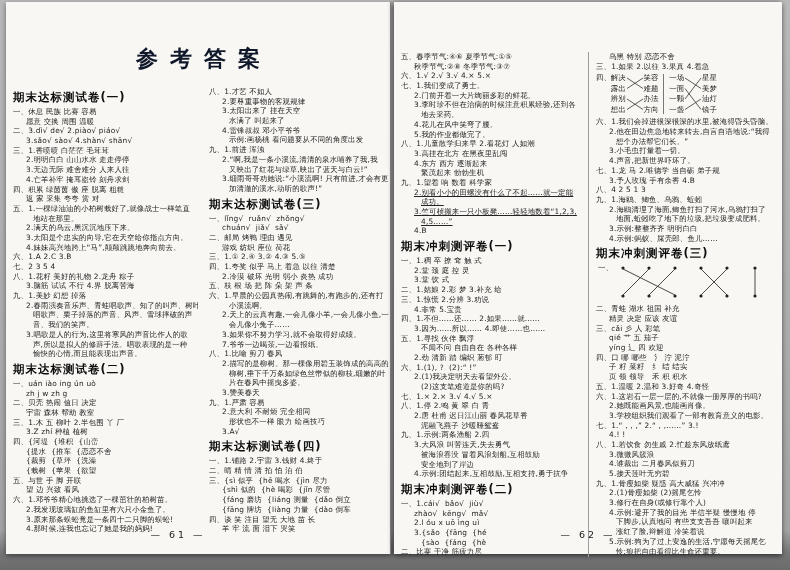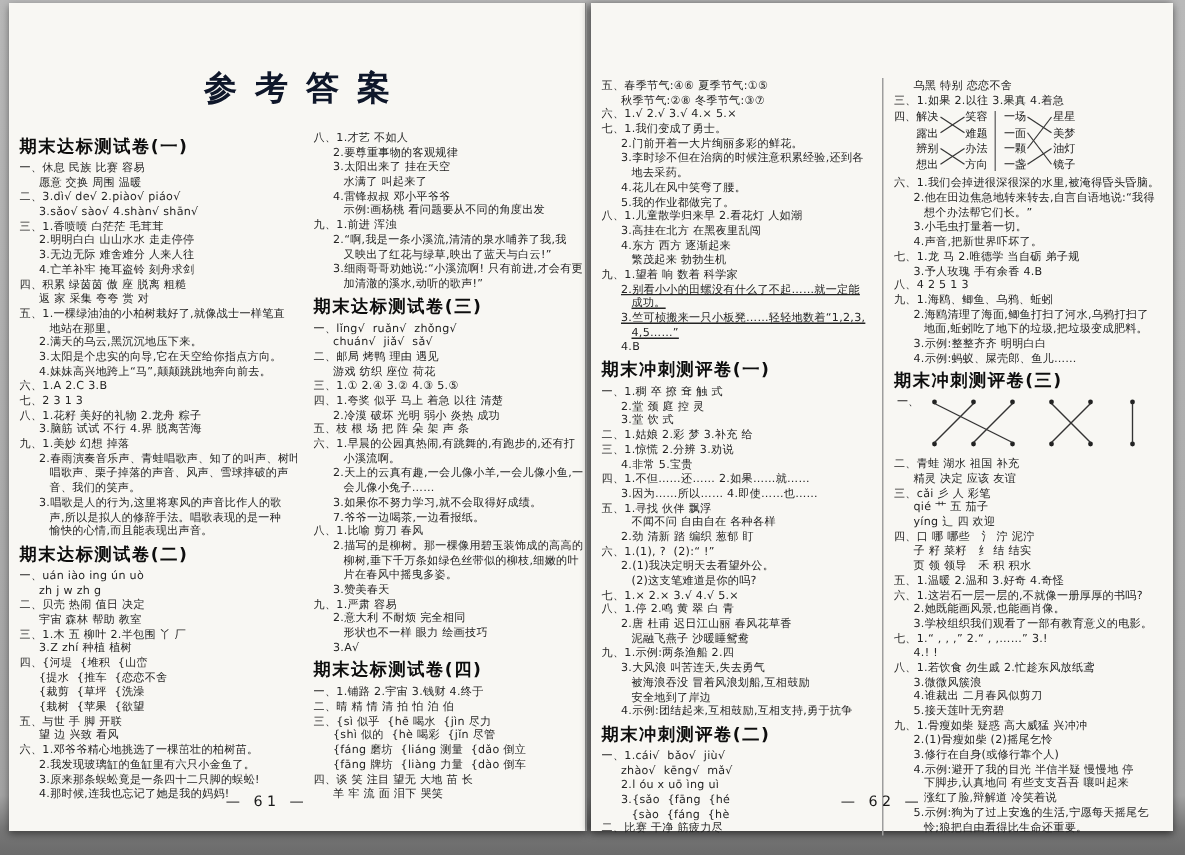--- a/index.html
+++ b/index.html
@@ -68,21 +68,21 @@
           <div class="line i1">3.无边无际 难舍难分 人来人往</div>
           <div class="line i1">4.亡羊补牢 掩耳盗铃 刻舟求剑</div>
           <div class="line">四、积累 绿茵茵 傲 座 脱离 粗糙</div>
           <div class="line i1">返 家 采集 夸夸 赏 对</div>
           <div class="line">五、1.一棵绿油油的小柏树栽好了,就像战士一样笔直</div>
           <div class="line i2">地站在那里。</div>
           <div class="line i1">2.满天的乌云,黑沉沉地压下来。</div>
           <div class="line i1">3.太阳是个忠实的向导,它在天空给你指点方向。</div>
           <div class="line i1">4.妹妹高兴地跨上“马”,颠颠跳跳地奔向前去。</div>
           <div class="line">六、1.A 2.C 3.B</div>
-          <div class="line">七、2 3 1 3</div>
+          <div class="line">七、2 3 5 4</div>
           <div class="line">八、1.花籽 美好的礼物 2.龙舟 粽子</div>
           <div class="line i1">3.脑筋 试试 不行 4.界 脱离苦海</div>
           <div class="line">九、1.美妙 幻想 掉落</div>
           <div class="line i1">2.春雨演奏音乐声、青蛙唱歌声、知了的叫声、树叶</div>
           <div class="line i2">唱歌声、栗子掉落的声音、风声、雪球摔破的声</div>
           <div class="line i2">音、我们的笑声。</div>
           <div class="line i1">3.唱歌是人的行为,这里将寒风的声音比作人的歌</div>
           <div class="line i2">声,所以是拟人的修辞手法。唱歌表现的是一种</div>
           <div class="line i2">愉快的心情,而且能表现出声音。</div>
           <div class="h">期末达标测试卷(二)</div>

